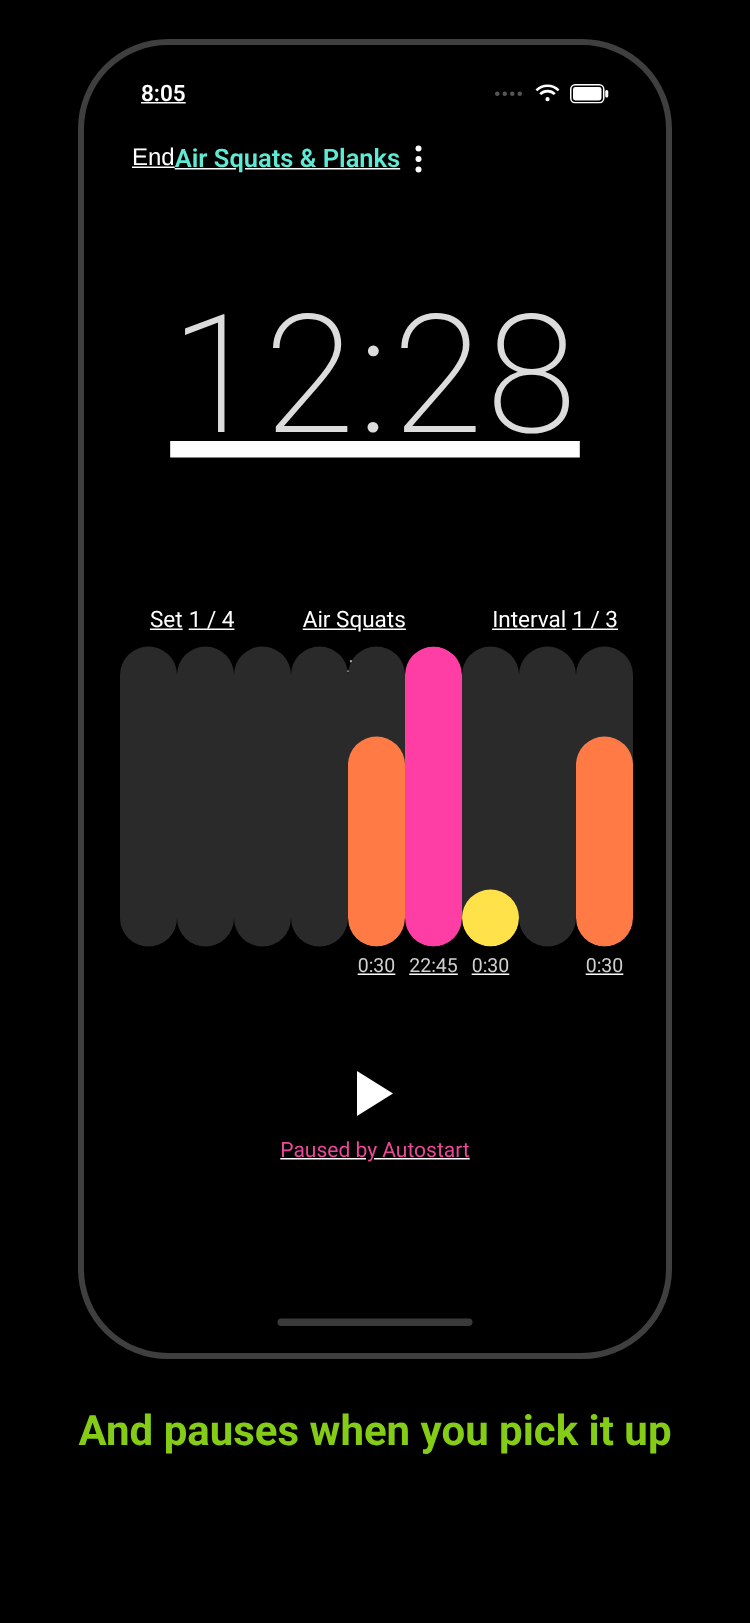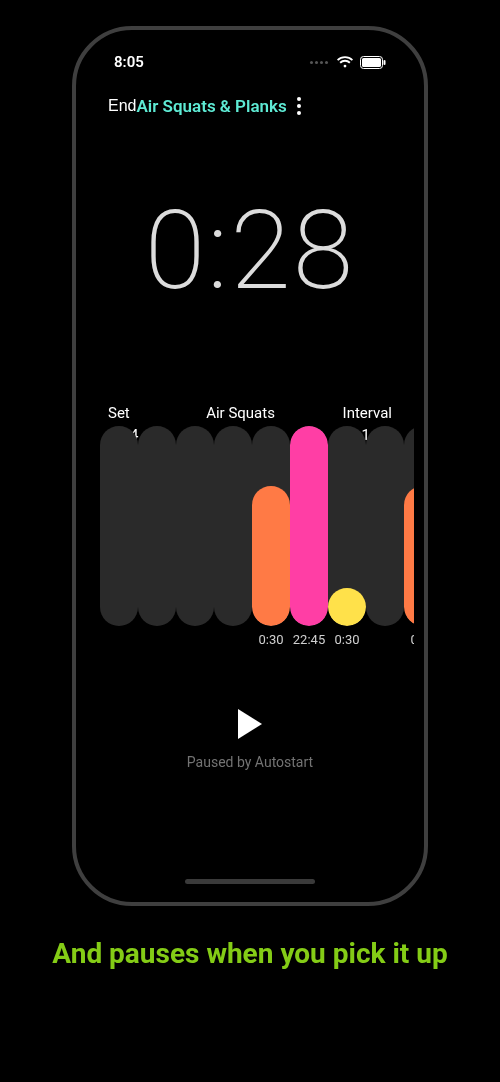--- a/index.html
+++ b/index.html
@@ -13,26 +13,27 @@
   }
   .stage {
     width: 500px;
     height: 1082px;
     display: flex;
     flex-direction: column;
     align-items: center;
   }
   .phone {
     margin-top: 26px;
-    width: 356px;
+    width: 396px;
     height: 880px;
     border: 4px solid #3f3f3f;
     border-radius: 60px;
     padding: 10px;
     position: relative;
+    text-decoration: underline;
   }
   .screen {
     width: 100%;
     height: 100%;
     background: #000;
     border-radius: 48px;
     position: relative;
     overflow: hidden;
   }
   
@@ -88,24 +89,24 @@
   }
   
   .labels-row {
     margin-top: 98px;
     display: flex;
     justify-content: space-between;
     padding: 0 22px;
     font-size: 15px;
   }
   .left-labels, .right-labels {
-    display: flex; flex-direction: column; gap: 4px;
+    display: flex; flex-direction: row; gap: 4px; margin-left: 12px;
   }
   .right-labels { text-align: right; justify-content: flex-end; }
-  .center-labels { text-align: center; display: flex; flex-direction: column; align-items: center; gap: 6px; }
+  .center-labels { text-align: center; display: flex; flex-direction: column; align-items: center; gap: 16px; }
   .center-labels .exercise { font-size: 15px; }
   .center-labels .caret { font-size: 10px; color: #fff; }
   
   .bars-wrap {
     padding: 6px 14px 0 14px;
   }
   .bars {
     display: flex;
     justify-content: space-between;
     align-items: flex-end;
@@ -143,21 +144,21 @@
     flex-direction: column;
     align-items: center;
     gap: 10px;
   }
   .play-btn {
     width: 40px; height: 40px;
     background: none; border: 0; cursor: pointer;
     display: flex; align-items: center; justify-content: center;
   }
   .play-btn svg { display: block; }
-  .pause-msg { font-size: 14px; color: #737373; }
+  .pause-msg { font-size: 14px; color: #ec4899; }
   
   .home-indicator {
     position: absolute;
     bottom: 8px;
     left: 50%;
     transform: translateX(-50%);
     width: 130px; height: 5px;
     background: #3a3a3a;
     border-radius: 3px;
   }
@@ -206,21 +207,21 @@
       <div class="header">
         <button class="end-btn">End</button>
         <div class="title">Air Squats &amp; Planks</div>
         <button class="more-btn">
           <span></span>
           <span></span>
           <span></span>
         </button>
       </div>
 
-      <div class="timer">0:28</div>
+      <div class="timer">12:28</div>
 
       <div class="labels-row">
         <div class="left-labels">
           <div>Set</div>
           <div>1 / 4</div>
         </div>
         <div class="center-labels">
           <div class="exercise">Air Squats</div>
           <div class="caret">▼</div>
         </div>

